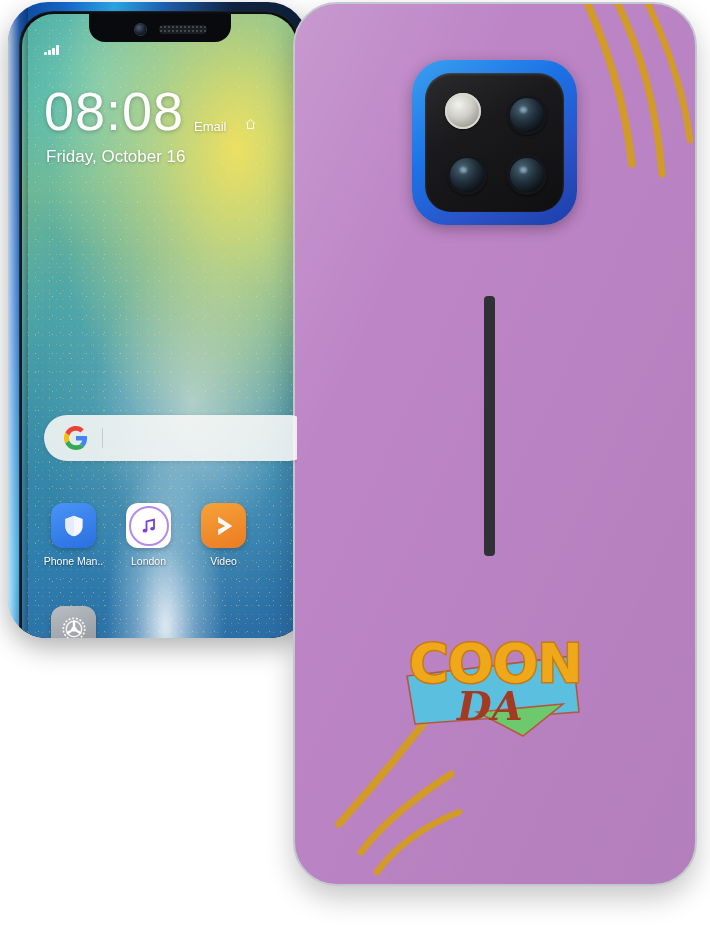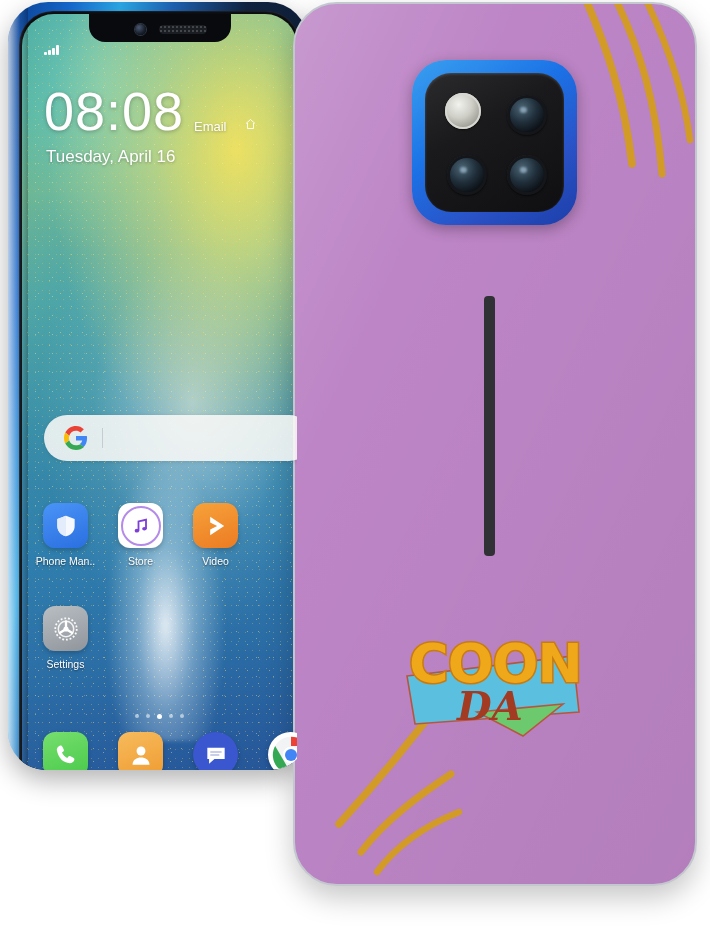--- a/index.html
+++ b/index.html
@@ -1,21 +1,21 @@
 <!DOCTYPE html>
 <html><head>
 <meta charset="utf-8">
 <style>
   html,body{margin:0;padding:0;background:#ffffff;}
   body{width:710px;height:930px;overflow:hidden;font-family:"Liberation Sans",sans-serif;}
   #stage{position:relative;width:710px;height:930px;background:#fff;overflow:hidden;}
 
   
   #phone{
-    position:absolute;left:8px;top:2px;width:300px;height:768px;
+    position:absolute;left:8px;top:2px;width:300px;height:636px;
     border-radius:40px 40px 38px 38px;
     background:linear-gradient(100deg,#0a3f8f 0%,#1464c8 14%,#2aa3e0 26%,#1d5fae 38%,#10223f 55%,#0d1a2c 100%);
     box-shadow:0 10px 26px rgba(0,0,0,.30);
     overflow:hidden;
   }
   
   #phone:after{
     content:"";position:absolute;left:0;top:0;width:20px;height:100%;
     background:linear-gradient(90deg,rgba(255,255,255,.70),rgba(255,255,255,.05) 60%,rgba(0,0,0,.25));
     border-radius:40px 0 0 38px;pointer-events:none;
@@ -74,21 +74,21 @@
   .datetxt{position:absolute;left:24px;top:133px;z-index:6;color:#fff;font-size:17px;font-weight:300;
     text-shadow:0 1px 3px rgba(0,0,0,.3);}
 
   
   #searchbar{position:absolute;left:22px;top:401px;width:268px;height:46px;border-radius:24px;z-index:6;
     background:rgba(248,248,246,.88);box-shadow:0 1px 4px rgba(0,0,0,.12);display:flex;align-items:center;}
   #searchbar .g{margin-left:20px;width:24px;height:24px;}
   #searchbar .divider{margin-left:14px;width:1px;height:20px;background:#c6ccd2;}
 
   
-  .grid{position:absolute;z-index:6;left:6px;width:300px;display:flex;}
+  .grid{position:absolute;z-index:6;left:14px;width:300px;display:flex;}
   .cell{width:75px;display:flex;flex-direction:column;align-items:center;}
   .appicon{width:45px;height:45px;border-radius:12px;display:flex;align-items:center;justify-content:center;
     box-shadow:0 2px 5px rgba(0,0,0,.22);overflow:hidden;position:relative;}
   .applbl{margin-top:7px;color:#fff;font-size:10.5px;white-space:nowrap;text-shadow:0 1px 2px rgba(0,0,0,.55);}
   .round{border-radius:50%;}
 
   
   #dots{position:absolute;z-index:6;left:0;right:0;top:700px;display:flex;justify-content:center;gap:7px;}
   #dots span{width:4px;height:4px;border-radius:50%;background:rgba(255,255,255,.55);}
   #dots span.on{background:#fff;width:5px;height:5px;}
@@ -150,21 +150,21 @@
             <i></i>
             <i></i>
             <i></i>
         </div>
 
         <div class="clock">08:08</div>
         <div class="clock-loc">Email</div>
         <svg class="home-ico" viewBox="0 0 24 24">
           <path d="M3 11 L12 3 L21 11 M6 10 V21 H18 V10" fill="none" stroke="#ffffff" stroke-width="1.8"></path>
         </svg>
-        <div class="datetxt">Tuesday, April 16</div>
+        <div class="datetxt">Friday, October 16</div>
 
         <div id="searchbar">
           <svg class="g" viewBox="0 0 48 48">
             <path fill="#EA4335" d="M24 9.5c3.5 0 6.6 1.2 9 3.6l6.7-6.7C35.6 2.5 30.2 0 24 0 14.6 0 6.5 5.4 2.6 13.2l7.9 6.1C12.4 13.5 17.7 9.5 24 9.5z"></path>
             <path fill="#4285F4" d="M46.1 24.6c0-1.6-.1-3.1-.4-4.6H24v9.1h12.4c-.5 2.9-2.2 5.4-4.7 7l7.6 5.9c4.4-4.1 6.8-10.1 6.8-17.4z"></path>
             <path fill="#FBBC05" d="M10.5 28.7c-.5-1.5-.8-3-.8-4.7s.3-3.2.8-4.7l-7.9-6.1C.9 16.3 0 20 0 24s.9 7.7 2.6 10.8l7.9-6.1z"></path>
             <path fill="#34A853" d="M24 48c6.5 0 11.9-2.1 15.9-5.8l-7.6-5.9c-2.1 1.4-4.8 2.3-8.3 2.3-6.3 0-11.6-4-13.5-9.6l-7.9 6.1C6.5 42.6 14.6 48 24 48z"></path>
           </svg>
           <div class="divider"></div>
         </div>
@@ -182,21 +182,21 @@
           <div class="cell">
             <div class="appicon" style="background:#ffffff">
               <div style="width:36px;height:36px;border-radius:50%;border:2.5px solid #b48be8;display:flex;align-items:center;justify-content:center">
                 <svg viewBox="0 0 24 24" width="20" height="20">
                     <path d="M9 17.5 V6.5 L18 4.5 V15" fill="none" stroke="#7d3fd6" stroke-width="2.2" stroke-linecap="round"></path>
                     <ellipse cx="7" cy="17.6" rx="2.6" ry="2.2" fill="#7d3fd6"></ellipse>
                     <ellipse cx="16" cy="15.3" rx="2.6" ry="2.2" fill="#7d3fd6"></ellipse>
                   </svg>
               </div>
             </div>
-            <div class="applbl">Store</div>
+            <div class="applbl">London</div>
           </div>
           <div class="cell">
             <div class="appicon" style="background:linear-gradient(160deg,#f6a23a,#ec7b22)">
               <svg viewBox="0 0 24 24" width="28" height="28">
                   <path d="M7 4 L19 12 L7 20 L7 15 L13 12 L7 9 Z" fill="#ffffff"></path>
                 </svg>
             </div>
             <div class="applbl">Video</div>
           </div>
         </div>

